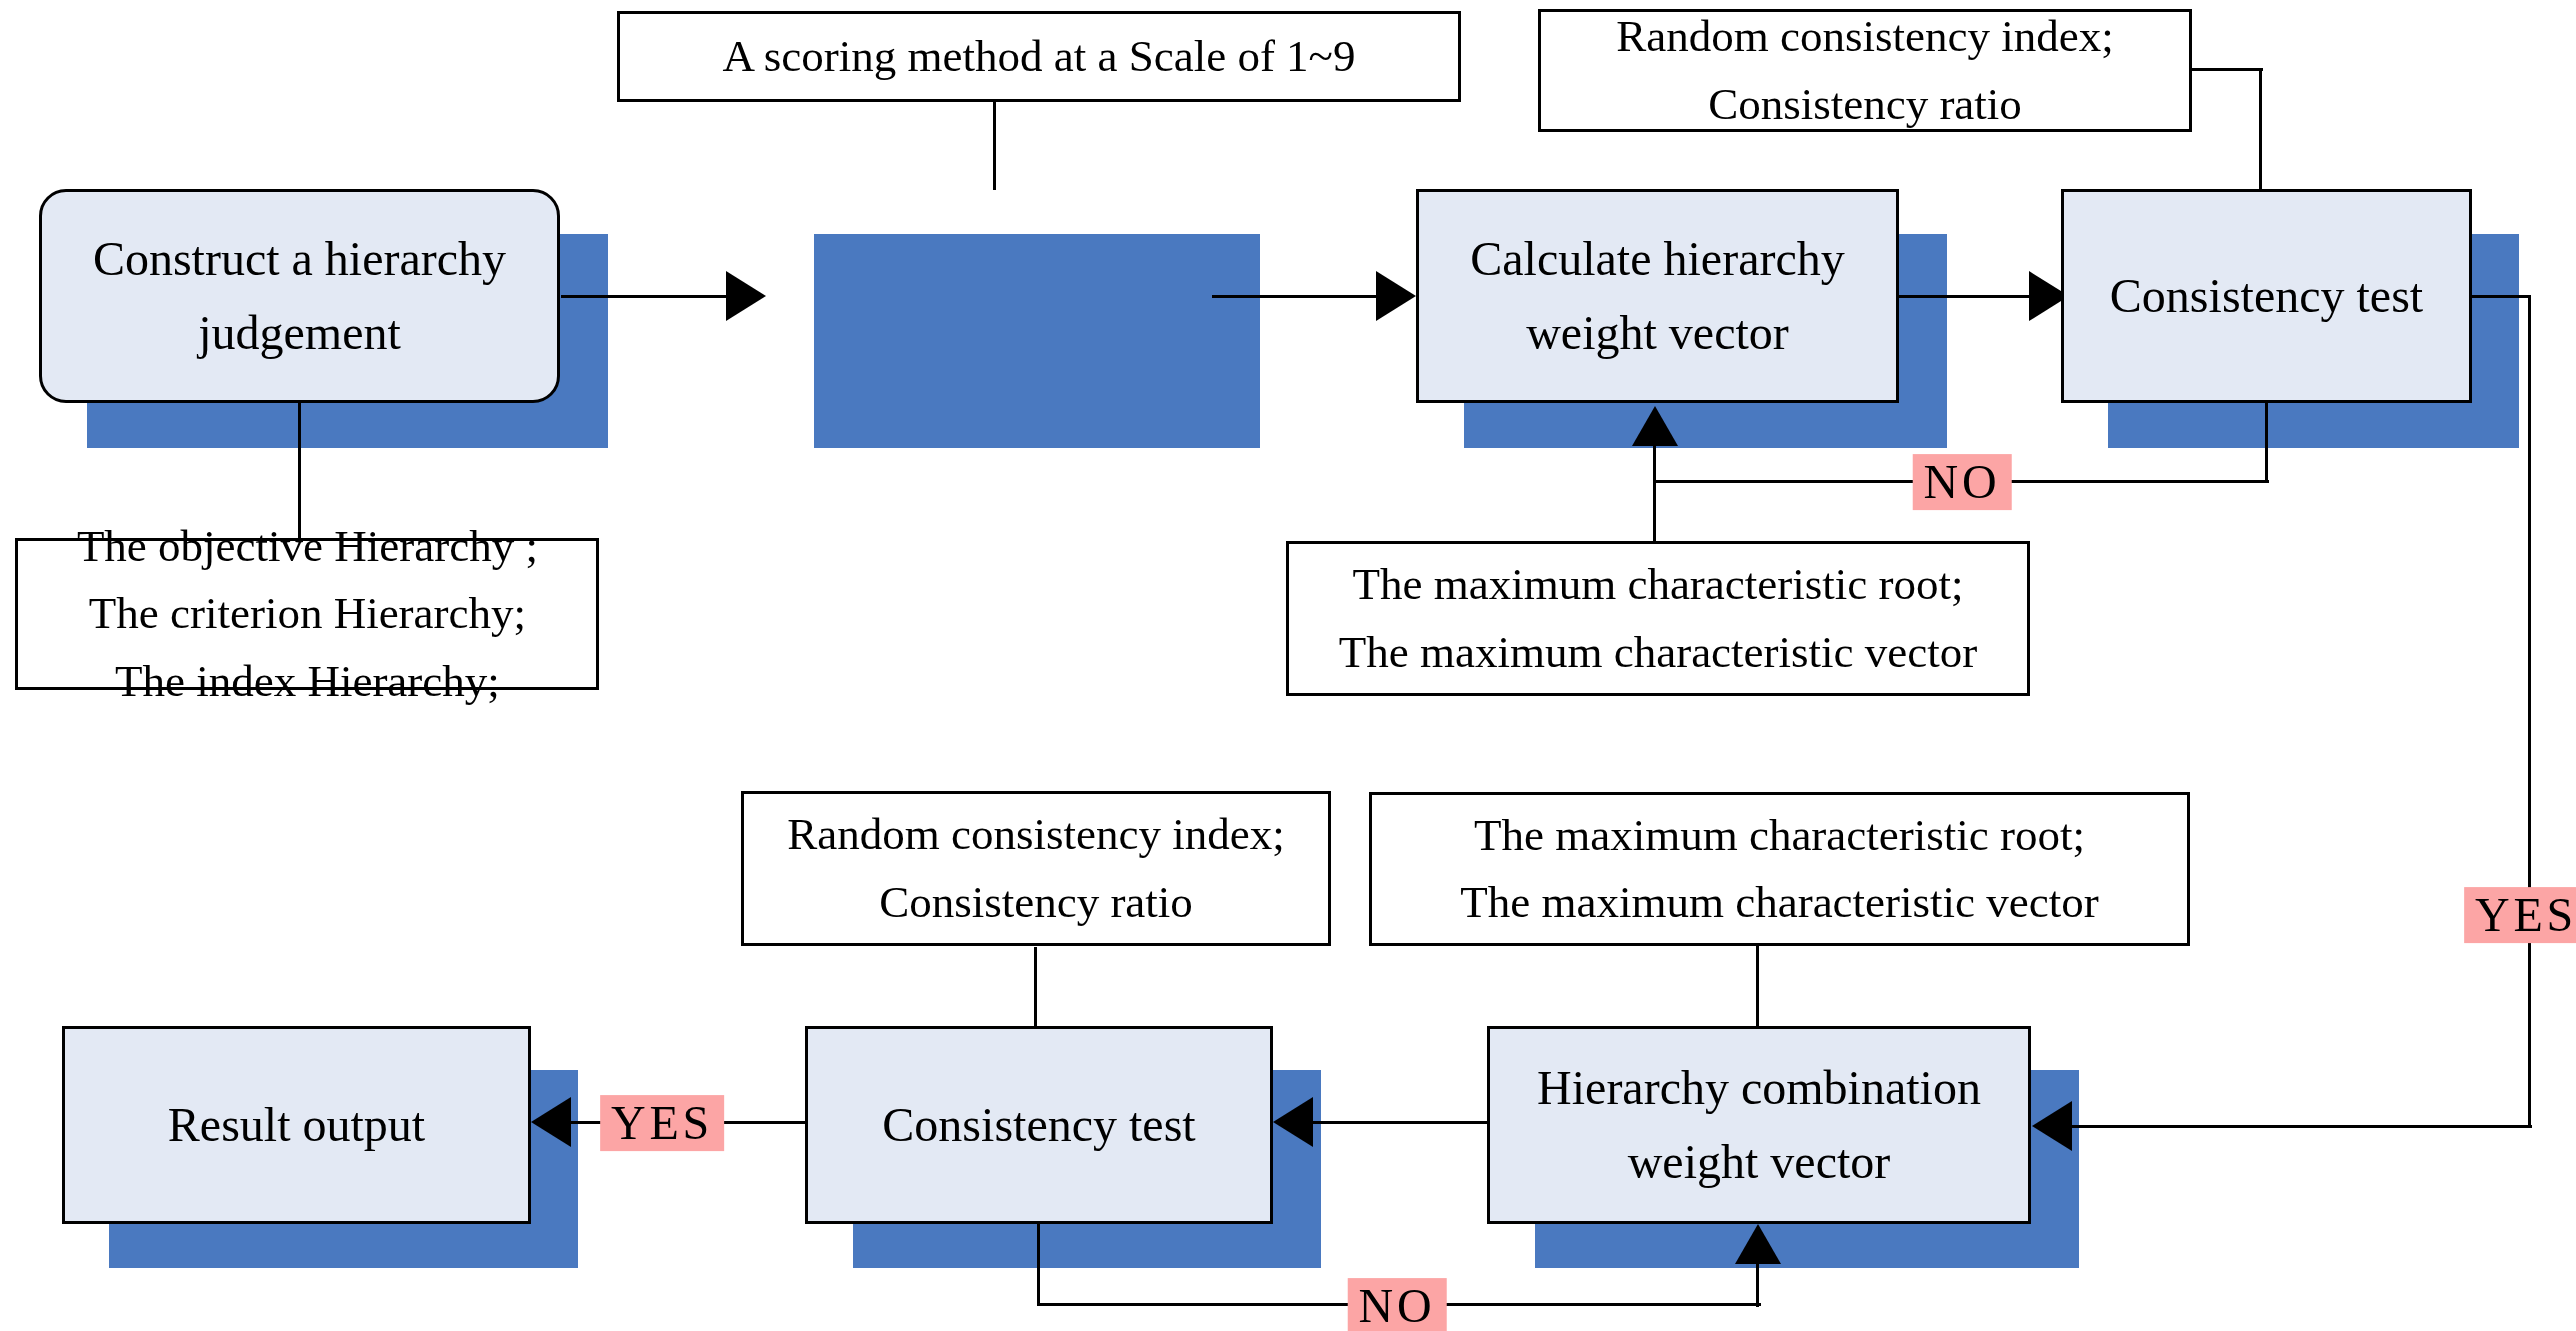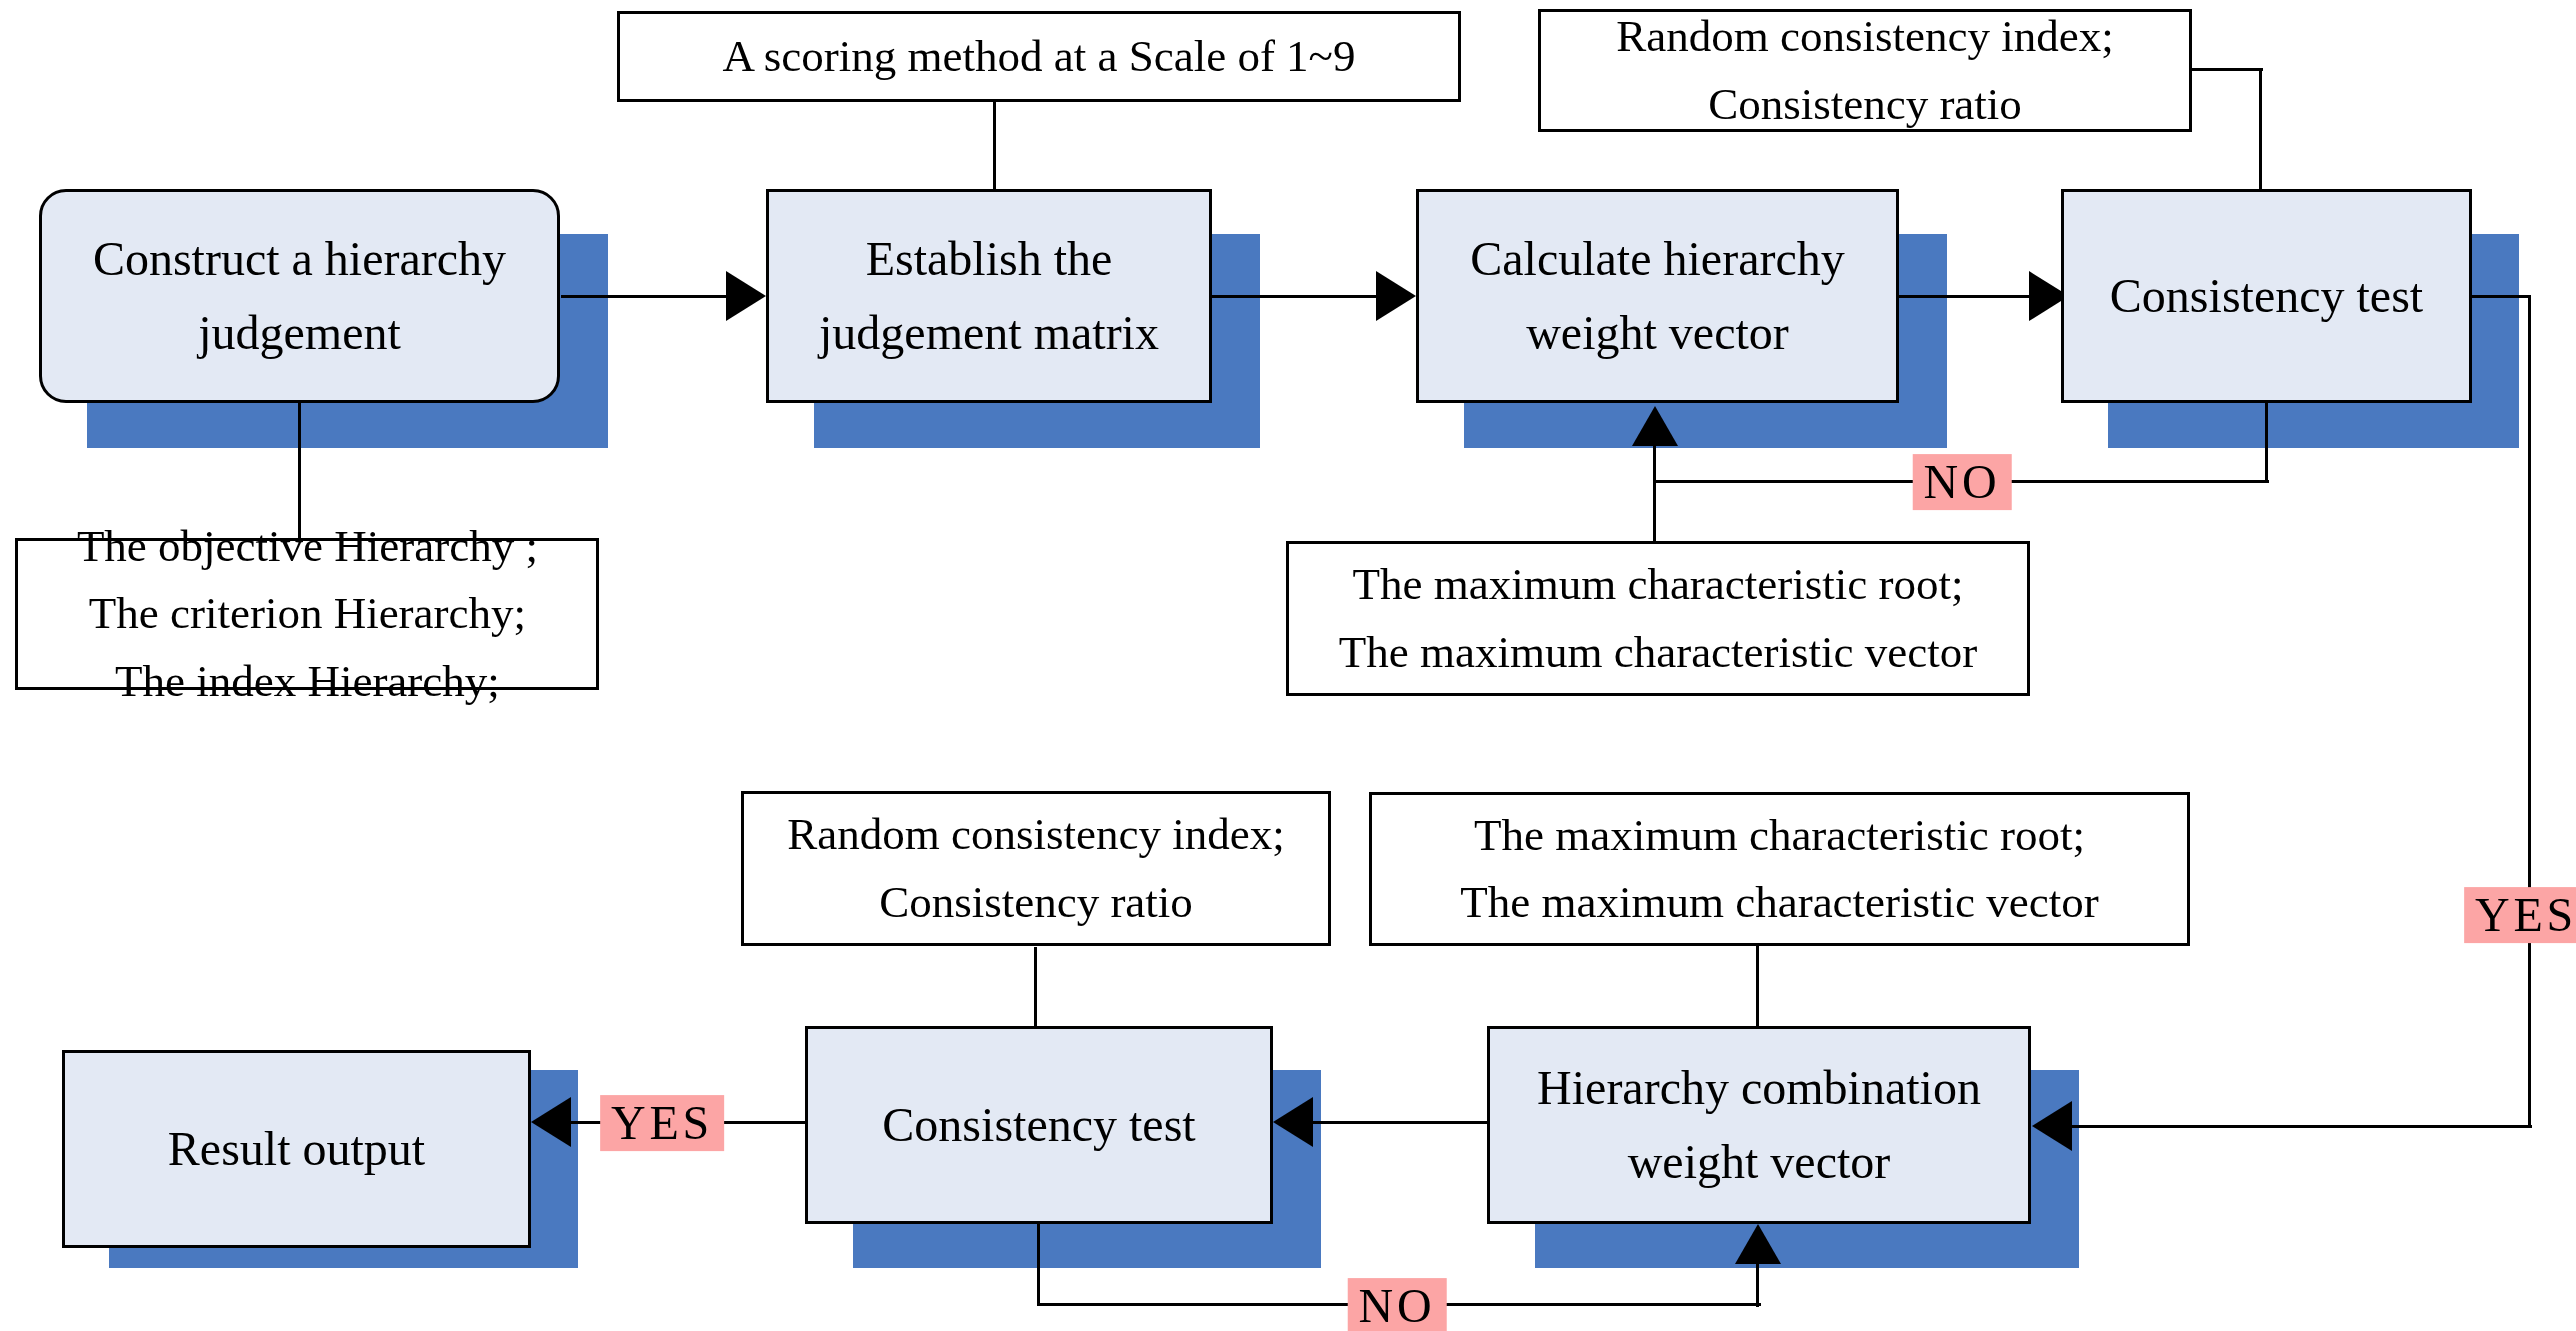--- a/index.html
+++ b/index.html
@@ -81,32 +81,28 @@
 
   <div class="vline" style="left:1037px;top:1224px;width:3.1px;height:82px;"></div>
   <div class="hline" style="left:1037px;top:1303px;width:724px;height:3.1px;"></div>
   <div class="vline" style="left:1756px;top:1263px;width:3.1px;height:44px;"></div>
   <div class="arrow-up" style="left:1735px;top:1224px;"></div>
 
   <div class="pbox" style="left:39px;top:189px;width:521px;height:214px;border-radius:27px;">
     <span class="line">Construct a hierarchy</span>
     <span class="line">judgement</span>
   </div>
-  <div class="pbox" style="left:766px;top:189px;width:446px;height:214px;">
-    <span class="line">Establish the</span>
-    <span class="line">judgement matrix</span>
-  </div>
   <div class="pbox" style="left:1416px;top:189px;width:483px;height:214px;text-align:right;">
     <span class="line">Calculate hierarchy</span>
     <span class="line">weight vector</span>
   </div>
   <div class="pbox" style="left:2061px;top:189px;width:411px;height:214px;">
     <span class="line">Consistency test</span>
   </div>
-  <div class="pbox" style="left:62px;top:1026px;width:469px;height:198px;margin-top:24px;">
+  <div class="pbox" style="left:62px;top:1026px;width:469px;height:198px;">
     <span class="line">Result output</span>
   </div>
   <div class="pbox" style="left:805px;top:1026px;width:468px;height:198px;">
     <span class="line">Consistency test</span>
   </div>
   <div class="pbox" style="left:1487px;top:1026px;width:544px;height:198px;">
     <span class="line">Hierarchy combination</span>
     <span class="line">weight vector</span>
   </div>
 

